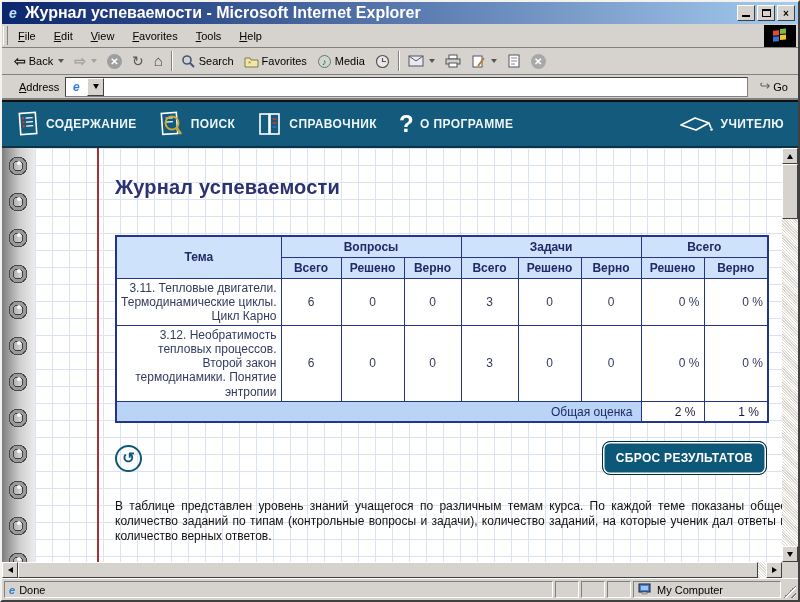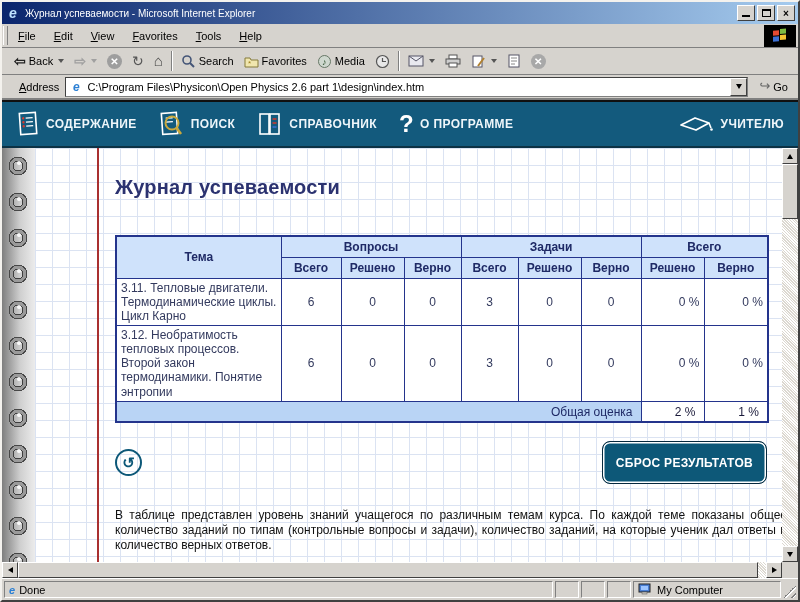--- a/index.html
+++ b/index.html
@@ -8,21 +8,21 @@
 
   .window { width:800px; height:602px; background:#d6d3ce; border:2px solid #d6d3ce;
     border-top-color:#f4f2ee; border-left-color:#f4f2ee; border-right-color:#404040; border-bottom-color:#404040;
     display:flex; flex-direction:column; }
 
   
   .titlebar { height:22px; background:linear-gradient(to right,#0b266d,#a5cbee);
     display:flex; align-items:center; padding:0 3px; flex:none; }
   .titlebar .ie-logo { width:16px; height:16px; color:#bfe3ff; font-weight:bold; font-style:italic;
     font-size:14px; line-height:16px; text-align:center; margin-right:4px; }
-  .titlebar .title-text { color:#fff; font-weight:normal; font-size:10px; flex:1;
+  .titlebar .title-text { color:#fff; font-weight:bold; font-size:16px; flex:1;
     white-space:nowrap; overflow:hidden; }
   .win-btn { width:18px; height:16px; background:#d6d3ce; margin-left:2px; position:relative;
     border:1px solid; border-color:#fff #404040 #404040 #fff; display:flex; align-items:center; justify-content:center;
     font-size:10px; font-weight:bold; color:#000; }
   .win-btn .min-bar { position:absolute; left:4px; bottom:3px; width:8px; height:2px; background:#000; }
   .win-btn .max-box { width:9px; height:8px; border:1px solid #000; border-top-width:2px; }
 
   
   .menubar { height:24px; display:flex; align-items:stretch; border-bottom:1px solid #808080; flex:none; }
   .menu-grip { width:5px; margin:2px 1px; border-left:1px solid #fff; border-right:1px solid #808080; }
@@ -76,28 +76,28 @@
   .redline { position:absolute; top:0; bottom:0; left:62px; width:2px; background:#a93030; }
   .page-inner { position:relative; padding:28px 8px 0 80px; }
   .page-title { color:#2b3270; font-size:20px; font-weight:bold; letter-spacing:.2px; }
 
   table.journal { border-collapse:collapse; margin-top:36px; width:652px; table-layout:fixed;
     background:#fff; border:2px solid #24348c; }
   table.journal th, table.journal td { border:1px solid #24348c; font-size:12px; color:#333a5e; padding:2px 4px; }
   table.journal th { background:#cfe2fb; color:#1f2a66; font-weight:bold; height:21px; }
   td.num { text-align:center; }
   td.pct { text-align:right; padding-right:8px; }
-  td.topic { text-align:left; padding:4px 6px; line-height:1.18; }
+  td.topic { text-align:right; padding:4px 6px; line-height:1.18; }
   tr.summary td { background:#b9d4f5; font-weight:normal; color:#1f2a66; text-align:right; padding-right:8px; height:21px; }
   tr.summary td.val { background:#fff; color:#1a1a3a; }
 
   .actions { width:652px; margin-top:18px; display:flex; align-items:center; justify-content:space-between; }
   .back-circle { width:27px; height:27px; border:2px solid #0d5878; border-radius:50%; color:#0d5878;
     font-size:15px; font-weight:bold; display:flex; align-items:center; justify-content:center; background:transparent; }
-  .reset-btn { height:43px; padding:0 13px; background:#0d5878; border:1px solid #06293d; border-radius:8px;
+  .reset-btn { height:34px; padding:0 13px; background:#0d5878; border:1px solid #06293d; border-radius:8px;
     box-shadow:inset 0 0 0 1.5px #fff; color:#fff; font-weight:bold; font-size:12px; letter-spacing:.3px;
     display:flex; align-items:center; cursor:pointer; }
 
   .description { margin-top:24px; width:672px; font-size:12px; line-height:15px; color:#111; text-align:justify; }
 
   
   .vscroll { width:16px; flex:none; display:flex; flex-direction:column;
     background:repeating-linear-gradient(45deg,#fff 0 1px,#dcd8d0 1px 2px); }
   .sb-btn { width:16px; height:16px; flex:none; background:#d6d3ce; border:1px solid; border-color:#fff #404040 #404040 #fff;
     display:flex; align-items:center; justify-content:center; }
@@ -241,21 +241,20 @@
     <div class="tb-btn">
       <span style="width:15px;height:15px;border-radius:50%;background:#a8a8a8;color:#fff;font-size:10px;font-weight:bold;display:flex;align-items:center;justify-content:center;">✕</span>
     </div>
   </div>
 
   <div class="addressbar">
     <span class="menu-grip"></span>
     <span class="addr-label">Address</span>
     <div class="addr-field">
       <span class="ie-page">e</span>
-      <span class="addr-text">C:\Program Files\Physicon\Open Physics 2.6 part 1\design\index.htm</span>
       <span class="addr-drop">
           <span class="tri-down"></span>
         </span>
     </div>
     <div class="go-btn">
       <span class="go-icon" style="color:#666;">↪</span>
       <span>Go</span>
     </div>
   </div>
 

